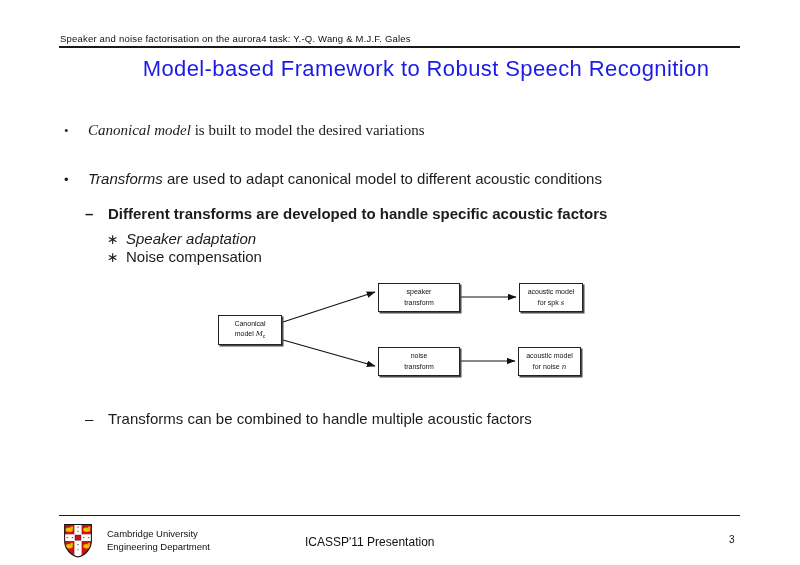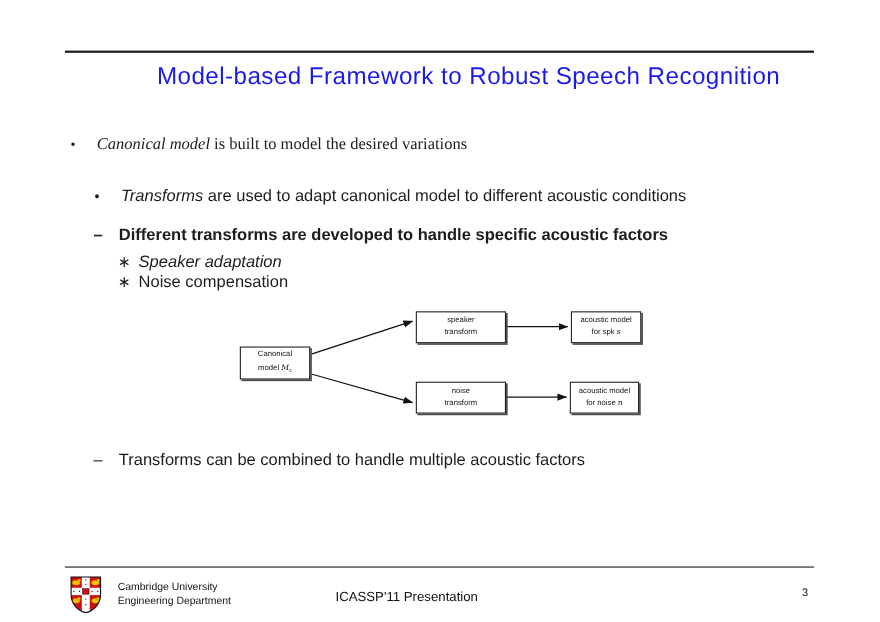--- a/index.html
+++ b/index.html
@@ -13,21 +13,21 @@
 
   .title{position:absolute;left:0;top:56px;width:800px;text-align:center;
          font-size:22px;letter-spacing:.4px;white-space:nowrap;}
 
   .row{position:absolute;font-size:15px;white-space:nowrap;line-height:19px;}
   .row .mk{display:inline-block;}
   .row-b .mk{width:24px;font-size:13px;}
   .row-d .mk{width:23px;}
   .row-s .mk{width:19px;font-size:14px;}
   .row-b1{left:64px;top:121px;font-family:Liberation Serif, serif;}
-  .row-b2{left:64px;top:169px;margin-left:22px;}
+  .row-b2{left:64px;top:169px;}
   .row-d1{left:85px;top:204px;font-weight:bold;}
   .row-s1{left:107px;top:229px;font-style:italic;}
   .row-s2{left:107px;top:247px;}
   .row-d2{left:85px;top:409px;}
   .em{font-style:italic;}
 
   .dbox{position:absolute;display:flex;flex-direction:column;align-items:center;justify-content:center;
         text-align:center;font-size:7px;line-height:1.5;background:#fff;color:#111;
         border:1px solid #222;box-shadow:1.5px 1.5px 0 #4a4a4a;box-sizing:border-box;}
   .dbox-canonical{left:218px;top:315px;width:64px;height:30px;}
@@ -44,20 +44,21 @@
   .crest{position:absolute;left:63px;top:523px;width:30px;height:35px;}
   .org{position:absolute;left:107px;top:527px;font-size:9.5px;line-height:13px;color:#111;}
   .foot-center{position:absolute;left:305px;top:535px;font-size:12px;color:#111;}
   .foot-page{position:absolute;left:729px;top:534px;font-size:10px;color:#111;}
 </style>
 </head>
 <body>
 
 <div class="slide">
 
+  <div class="hdr-text">Speaker and noise factorisation on the aurora4 task: Y.-Q. Wang &amp; M.J.F. Gales</div>
   <div class="rule rule-top"></div>
 
   <div class="title" style="color: rgb(27, 27, 232); padding-left: 26px;">Model-based Framework to Robust Speech Recognition</div>
 
   <div class="row row-b row-b1"><span class="mk">•</span><span class="em">Canonical model</span><span> is built to model the desired variations</span></div>
 
   <div class="row row-b row-b2"><span class="mk">•</span><span class="em">Transforms</span><span> are used to adapt canonical model to different acoustic conditions</span></div>
 
   <div class="row row-d row-d1"><span class="mk">–</span><span>Different transforms are developed to handle specific acoustic factors</span></div>
 

